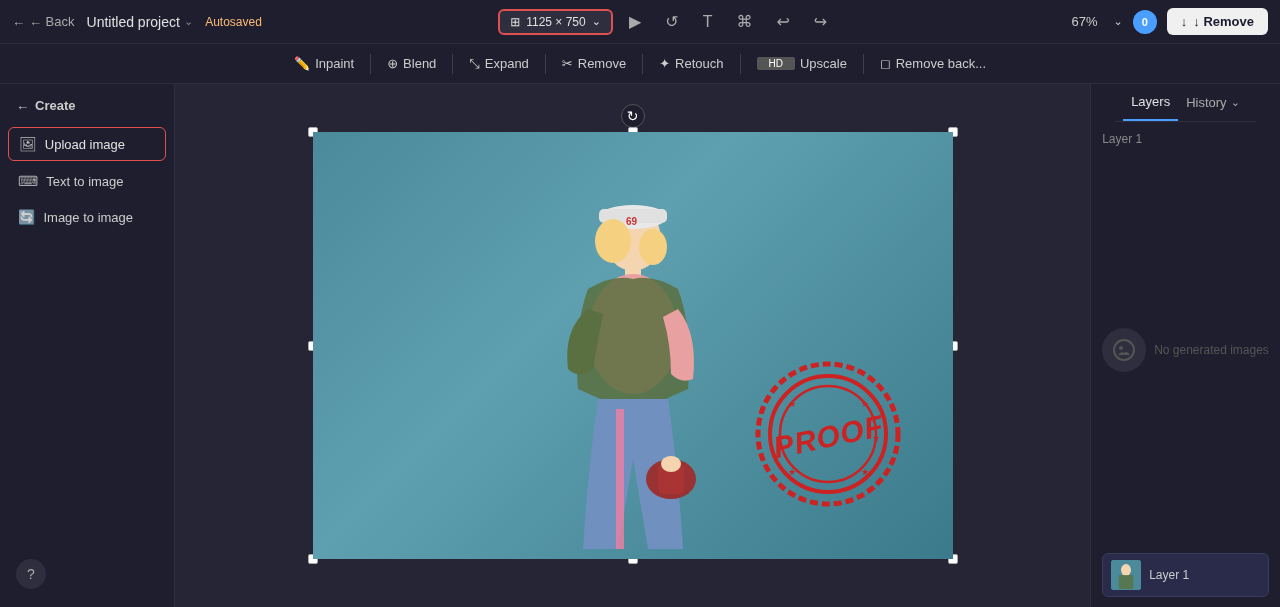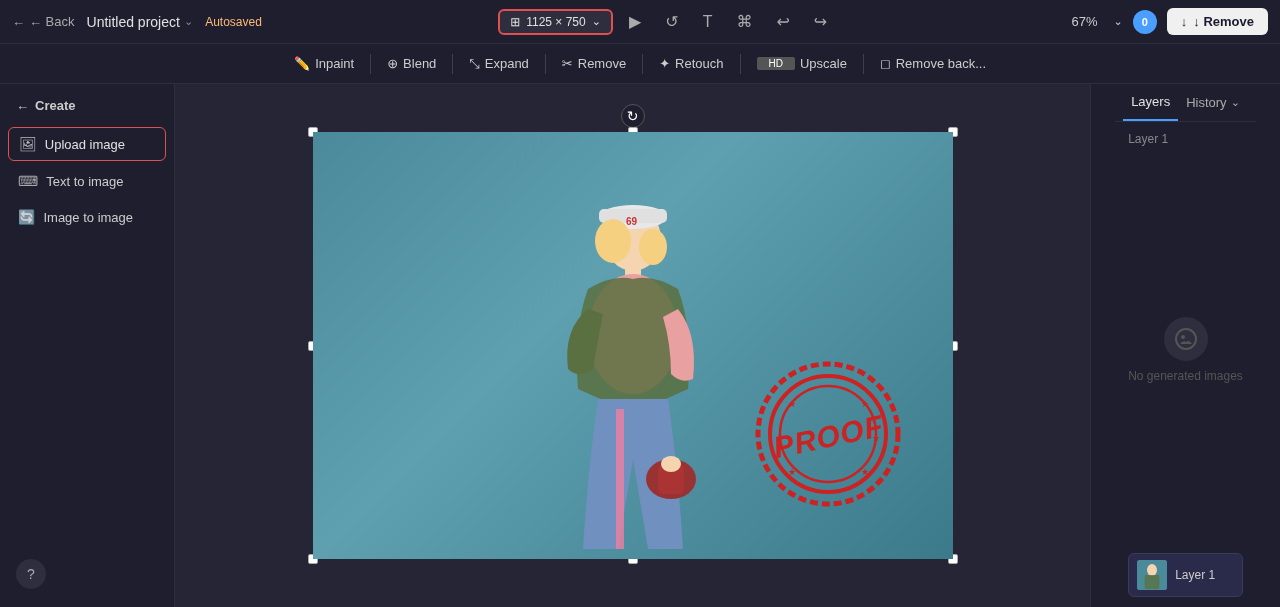--- a/index.html
+++ b/index.html
@@ -330,21 +330,20 @@
       padding: 10px 8px;
     }
     .layer-section {
       font-size: 12px;
       color: #888;
       margin-bottom: 8px;
     }
     .no-images-area {
       flex: 1;
       display: flex;
-      flex-direction: column;
       align-items: center;
       justify-content: center;
       gap: 8px;
     }
     .no-images-icon {
       width: 44px;
       height: 44px;
       background: #2e2e3e;
       border-radius: 50%;
       display: flex;

